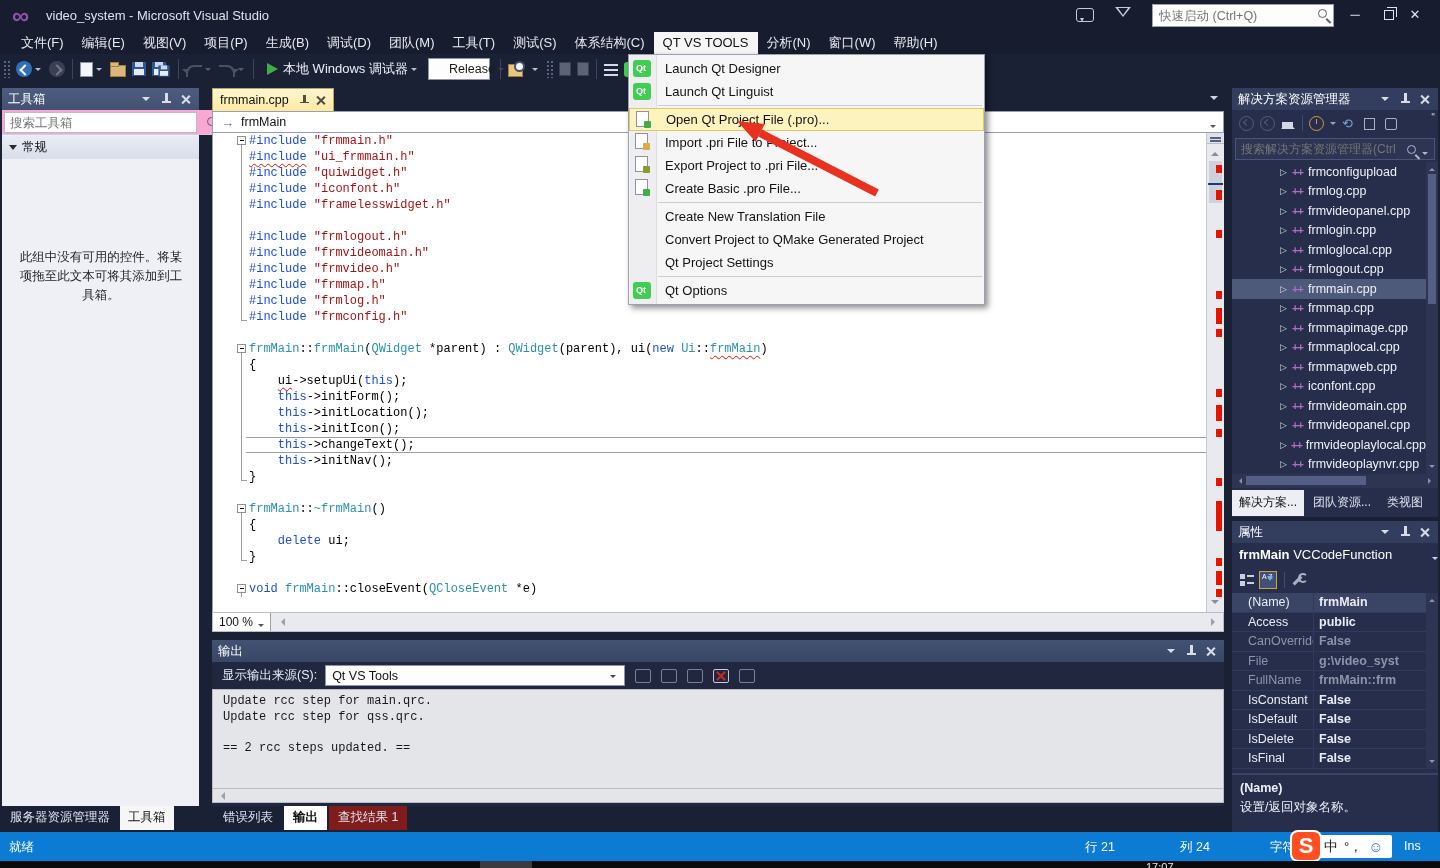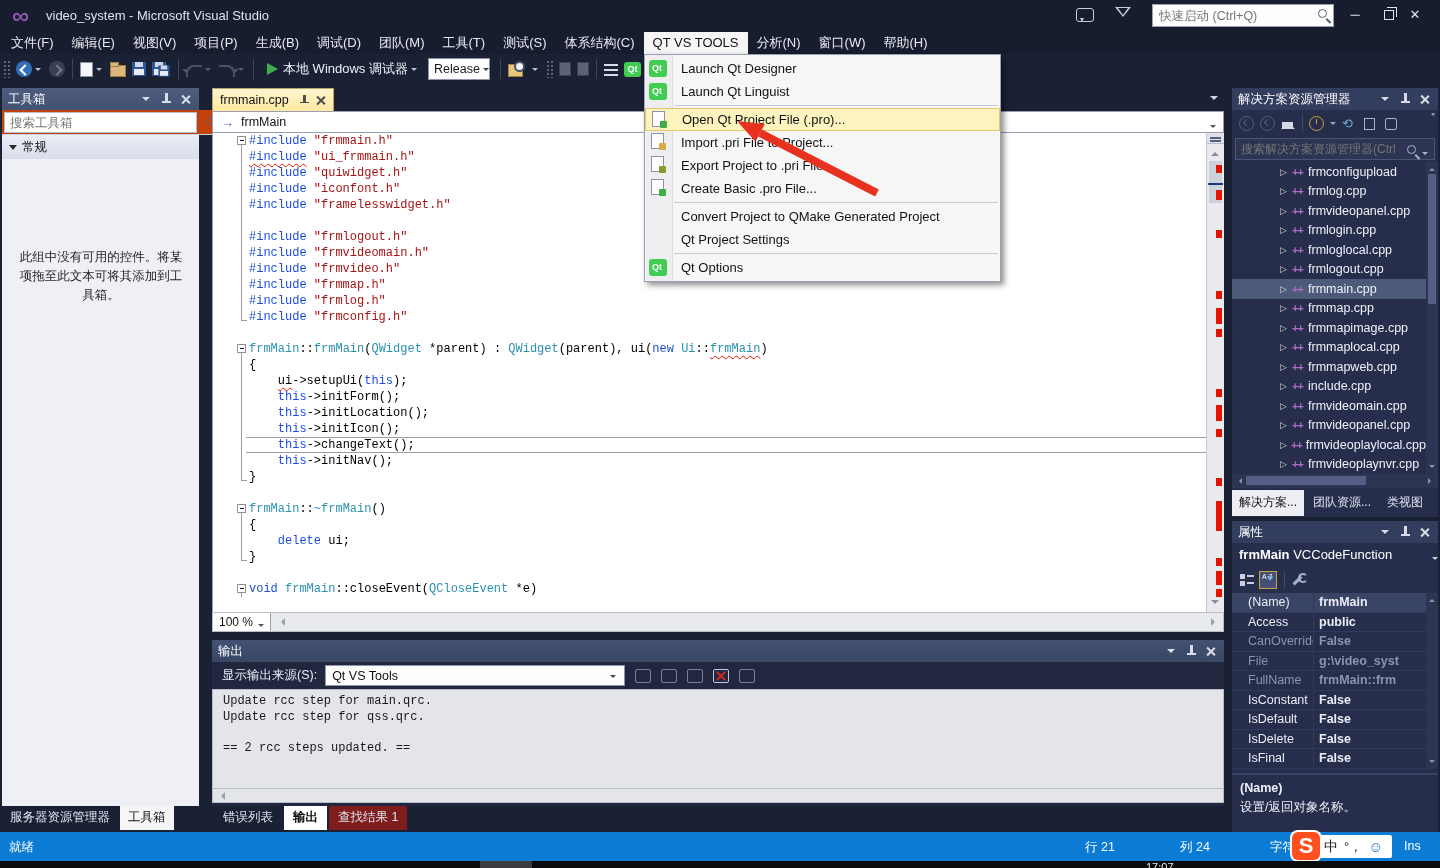--- a/index.html
+++ b/index.html
@@ -18,21 +18,21 @@
 .mag::after{content:"";position:absolute;left:8px;top:8px;width:6px;height:1.6px;background:#5a5f6e;transform:rotate(45deg);transform-origin:0 0}
 .winbtn{position:absolute;top:0;width:34px;height:30px;color:#dfe3ef;text-align:center;line-height:30px;font-size:13px}
 #btn-min{left:1338px}#btn-restore{left:1372px}#btn-close{left:1398px}
 #restore-glyph{position:relative;display:inline-block;width:10px;height:10px;border:1px solid #dfe3ef;margin-top:10px}
 #restore-glyph::after{content:"";position:absolute;left:2px;top:-4px;width:9px;height:9px;border:1px solid #dfe3ef;border-left:none;border-bottom:none}
 #signin{position:absolute;left:1352px;top:38px;color:#e8eaf2;font-size:13px}
 #avatar{position:absolute;left:1406px;top:35px;width:20px;height:20px;background:#8f949f;border-radius:2px}
 #avatar::before{content:"";position:absolute;left:6px;top:3px;width:8px;height:8px;border-radius:50%;background:#f2f3f5}
 #avatar::after{content:"";position:absolute;left:3px;top:11px;width:14px;height:7px;border-radius:7px 7px 0 0;background:#f2f3f5}
 
-#menubar{position:absolute;left:0;top:32px;width:1440px;height:22px;background:#171c2e;display:flex;align-items:center;padding-left:2px}
+#menubar{position:absolute;left:0;top:32px;width:1440px;height:22px;background:#171c2e;display:flex;align-items:center;padding-left:12px}
 .menu-item{color:#e8eaf2;font-size:13px;padding:0 9px;line-height:22px;white-space:nowrap}
 .menu-item.active{background:#f6f6f7;color:#121212}
 
 #toolbar{position:absolute;left:0;top:54px;width:1440px;height:30px;background:#1b2135;display:flex;align-items:center;color:#c8cddd}
 .grip{width:7px;height:18px;margin:0 3px;background-image:radial-gradient(circle,#5a6382 1px,transparent 1.2px);background-size:4px 4px}
 .tsep{width:1px;height:20px;background:#3c4463;margin:0 4px}
 .tbtn{height:24px;display:flex;align-items:center;padding:0 3px;position:relative}
 .ddn{width:0;height:0;border:3.5px solid transparent;border-top-color:#b9bfd2;margin:4px 2px 0 3px}
 .dis{opacity:.38}
 .circ{width:16px;height:16px;border-radius:50%;background:#2f6fb8;position:relative}
@@ -43,41 +43,41 @@
 .icon-folder{width:16px;height:12px;background:#dcb67a;border:1px solid #a08040;position:relative;margin-top:3px}
 .icon-folder::before{content:"";position:absolute;left:-1px;top:-4px;width:7px;height:3px;background:#dcb67a;border:1px solid #a08040}
 .icon-save{width:14px;height:14px;background:#2b5797;position:relative}
 .icon-save::before{content:"";position:absolute;left:3px;top:0;width:8px;height:5px;background:#cfd6e4}
 .icon-save::after{content:"";position:absolute;left:2px;top:7px;width:10px;height:6px;background:#e8ebf2}
 .undo-arrow{width:16px;height:12px;border:2px solid #9aa0b4;border-bottom:none;border-right:none;border-radius:8px 0 0 0;position:relative;margin-top:4px}
 .undo-arrow::after{content:"";position:absolute;left:-6px;top:2px;border:4px solid transparent;border-top-color:#9aa0b4}
 .redo-arrow{transform:scaleX(-1)}
 .play{width:0;height:0;border-left:11px solid #3fae49;border-top:6.5px solid transparent;border-bottom:6.5px solid transparent;margin:0 5px 0 6px}
 #debug-label{font-size:13px;color:#eceff7}
-#config-combo{width:62px;height:22px;background:#fdfdfd;border:1px solid #8e94a5;color:#1a1a1a;font-size:12.5px;display:flex;align-items:center;justify-content:space-between;padding:0 5px;margin:0 6px}
+#config-combo{width:62px;height:22px;background:#fdfdfd;border:1px solid #8e94a5;color:#1a1a1a;font-size:12.5px;display:flex;align-items:center;justify-content:space-between;padding:0 20px;margin:0 6px}
 #config-combo .ddn{border-top-color:#444}
 .icon-findfolder{width:15px;height:13px;background:#e8c77d;border:1px solid #a08040;position:relative;margin-top:2px}
 .icon-findfolder::after{content:"";position:absolute;right:-3px;top:-4px;width:7px;height:7px;border:2px solid #44506e;border-radius:50%;background:#f5f6fa}
 .icon-doc2{width:12px;height:14px;background:#c9cedd;border:1px solid #6d7288}
 .icon-lines{width:14px;height:12px;border-top:2px solid #d5dae8;border-bottom:2px solid #d5dae8;position:relative;margin-top:2px}
 .icon-lines::after{content:"";position:absolute;left:0;top:3px;width:14px;height:2px;background:#d5dae8}
 .icon-qt{width:17px;height:15px;background:#41cd52;border-radius:3px;color:#fff;font-size:9px;font-weight:bold;text-align:center;line-height:15px}
 
 .phead{position:absolute;color:#fff;font-size:12.5px;display:flex;align-items:center;padding:0 6px}
 .phead .sp{flex:1}
 .hicon{width:14px;height:14px;margin-left:6px;position:relative;opacity:.92}
 .hicon.chev::after{content:"";position:absolute;left:3px;top:5px;border:4px solid transparent;border-top-color:#e6e9f2}
 .hicon.pin::after{content:"";position:absolute;left:6px;top:1px;width:3px;height:8px;background:#e6e9f2}
 .hicon.pin::before{content:"";position:absolute;left:3px;top:9px;width:9px;height:1.6px;background:#e6e9f2}
 .hicon.x::before,.hicon.x::after{content:"";position:absolute;left:6px;top:2px;width:1.8px;height:11px;background:#e6e9f2}
 .hicon.x::before{transform:rotate(45deg)}.hicon.x::after{transform:rotate(-45deg)}
 
 #toolbox{position:absolute;left:2px;top:88px;width:197px;height:718px;background:#eef0f6}
 #toolbox-header{left:0;top:0;width:197px;height:22px;background:linear-gradient(#4e5d7e,#435271)}
-#toolbox-search{position:absolute;left:0;top:22px;width:234px;height:25px;background:#c2410c;border-bottom:1px solid #ccd1de}
+#toolbox-search{position:absolute;left:0;top:22px;width:234px;height:25px;background:#f9a8d4;border-bottom:1px solid #ccd1de}
 #toolbox-search input{position:absolute;left:2px;top:2px;width:193px;height:21px;border:1px solid #b8bdcb;background:#fff;color:#6e7380;font-size:12.5px;padding:0 24px 0 5px;outline:0;font-family:"Liberation Sans",sans-serif}
 #toolbox-search .mag{right:20px;top:7px}
 #toolbox-search .ddn{position:absolute;right:6px;top:9px;border-top-color:#666}
 #toolbox-section{position:absolute;left:0;top:48px;width:197px;height:23px;background:linear-gradient(#e9ecf4,#d9deea);color:#15161a;font-size:12.5px;line-height:23px;padding-left:20px}
 #toolbox-section::before{content:"";position:absolute;left:7px;top:9px;border:4px solid transparent;border-top:5px solid #2b2b2b}
 #toolbox-empty{position:absolute;left:14px;top:160px;width:170px;color:#1d1e22;font-size:12.5px;line-height:19px;text-align:center}
 
 #left-tabs{position:absolute;left:2px;top:806px;height:24px;display:flex}
 #left-tabs .dtab{font-size:12.5px;padding:0 8px;line-height:23px;color:#dde1ee;margin-right:2px;white-space:nowrap}
 #left-tabs .dtab.active{background:#f6f6f6;color:#101010}
@@ -217,21 +217,21 @@
 #sogou{position:absolute;left:1300px;top:3px;width:92px;height:23px;background:#fff;border-radius:2px;display:flex;align-items:center}
 #sogou-s{position:absolute;left:-8px;top:-3px;width:28px;height:28px;background:#ff4f21;border-radius:6px;color:#fff;font-weight:bold;font-size:22px;text-align:center;line-height:27px;box-shadow:0 0 0 2px #fff}
 #sogou .m1{margin-left:24px;color:#222;font-size:14px}
 #sogou .m2{margin-left:6px;color:#222;font-size:13px}
 #sogou .m3{margin-left:6px;color:#2a6fd4;font-size:15px}
 
 #taskstrip{position:absolute;left:0;top:861px;width:1440px;height:7px;background:#0b0b0d}
 #taskstrip .app{position:absolute;left:480px;top:0;width:52px;height:7px;background:#3c3c40}
 #taskstrip .clock{position:absolute;left:1146px;top:0;color:#e8e8e8;font-size:11px}
 
-#qtmenu{position:absolute;left:644px;top:54px;width:357px;background:#f6f6f6;border:1px solid #99a1b2;box-shadow:3px 3px 6px rgba(0,0,0,.45);padding:2px 0;z-index:50}
+#qtmenu{position:absolute;left:628px;top:54px;width:357px;background:#f6f6f6;border:1px solid #99a1b2;box-shadow:3px 3px 6px rgba(0,0,0,.45);padding:2px 0;z-index:50}
 #qtmenu::before{content:"";position:absolute;left:1px;top:0;bottom:0;width:26px;background:#eeeef0;border-right:1px solid #dcdce2}
 .qmi{position:relative;height:23px;display:flex;align-items:center;padding-left:36px;font-size:13px;color:#121212}
 .qmi.hl{background:#fdf3bf;border:1px solid #e3c666;height:23px}
 .qmi-sep{height:1px;background:#c9ccd4;margin:2px 2px 2px 29px}
 .qicon{position:absolute;left:4px;top:3px;width:18px;height:17px}
 .qicon.qt{background:#41cd52;border-radius:3px}
 .qicon.qt::after{content:"Qt";color:#fff;font-size:9px;font-weight:bold;position:absolute;left:3px;top:3px}
 .qicon.doc{background:#fdfdfd;border:1px solid #8d93a2;width:13px;height:16px;left:6px;top:2px}
 .qicon.doc::after{content:"";position:absolute;width:7px;height:7px;right:-3px;bottom:-2px;border-radius:1px}
 .qicon.doc.green::after{background:#3fae49}
@@ -547,21 +547,21 @@
         <span>frmmaplocal.cpp</span>
       </div>
       <div class="trow">
         <span class="arr">▷</span>
         <span class="cppico">++</span>
         <span>frmmapweb.cpp</span>
       </div>
       <div class="trow">
         <span class="arr">▷</span>
         <span class="cppico">++</span>
-        <span>include.cpp</span>
+        <span>iconfont.cpp</span>
       </div>
       <div class="trow">
         <span class="arr">▷</span>
         <span class="cppico">++</span>
         <span>frmvideomain.cpp</span>
       </div>
       <div class="trow">
         <span class="arr">▷</span>
         <span class="cppico">++</span>
         <span>frmvideopanel.cpp</span>
@@ -698,20 +698,23 @@
     <div class="qmi">
       <span class="qicon doc olive"></span>
       <span>Export Project to .pri File...</span>
     </div>
     <div class="qmi">
       <span class="qicon doc plus"></span>
       <span>Create Basic .pro File...</span>
     </div>
     <div class="qmi-sep"></div>
     <div class="qmi">
+      <span>Create New Translation File</span>
+    </div>
+    <div class="qmi">
       <span>Convert Project to QMake Generated Project</span>
     </div>
     <div class="qmi">
       <span>Qt Project Settings</span>
     </div>
     <div class="qmi-sep"></div>
     <div class="qmi">
       <span class="qicon qt"></span>
       <span>Qt Options</span>
     </div>

